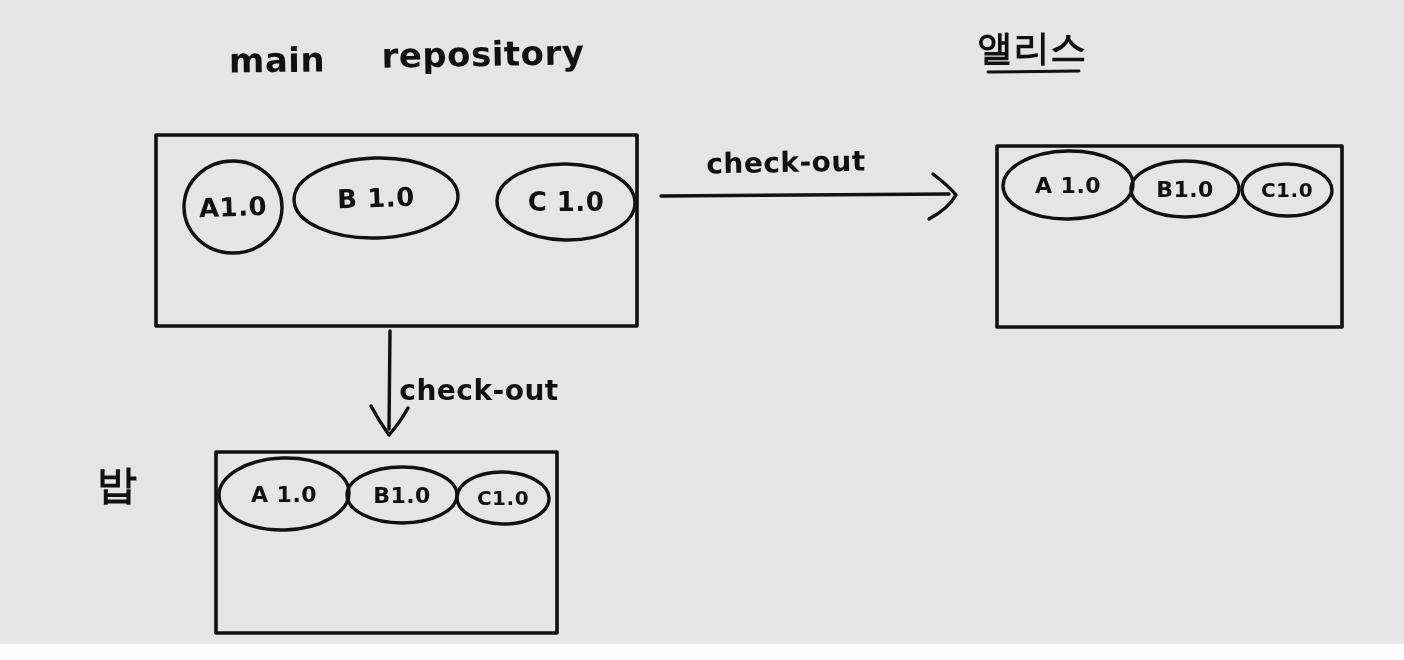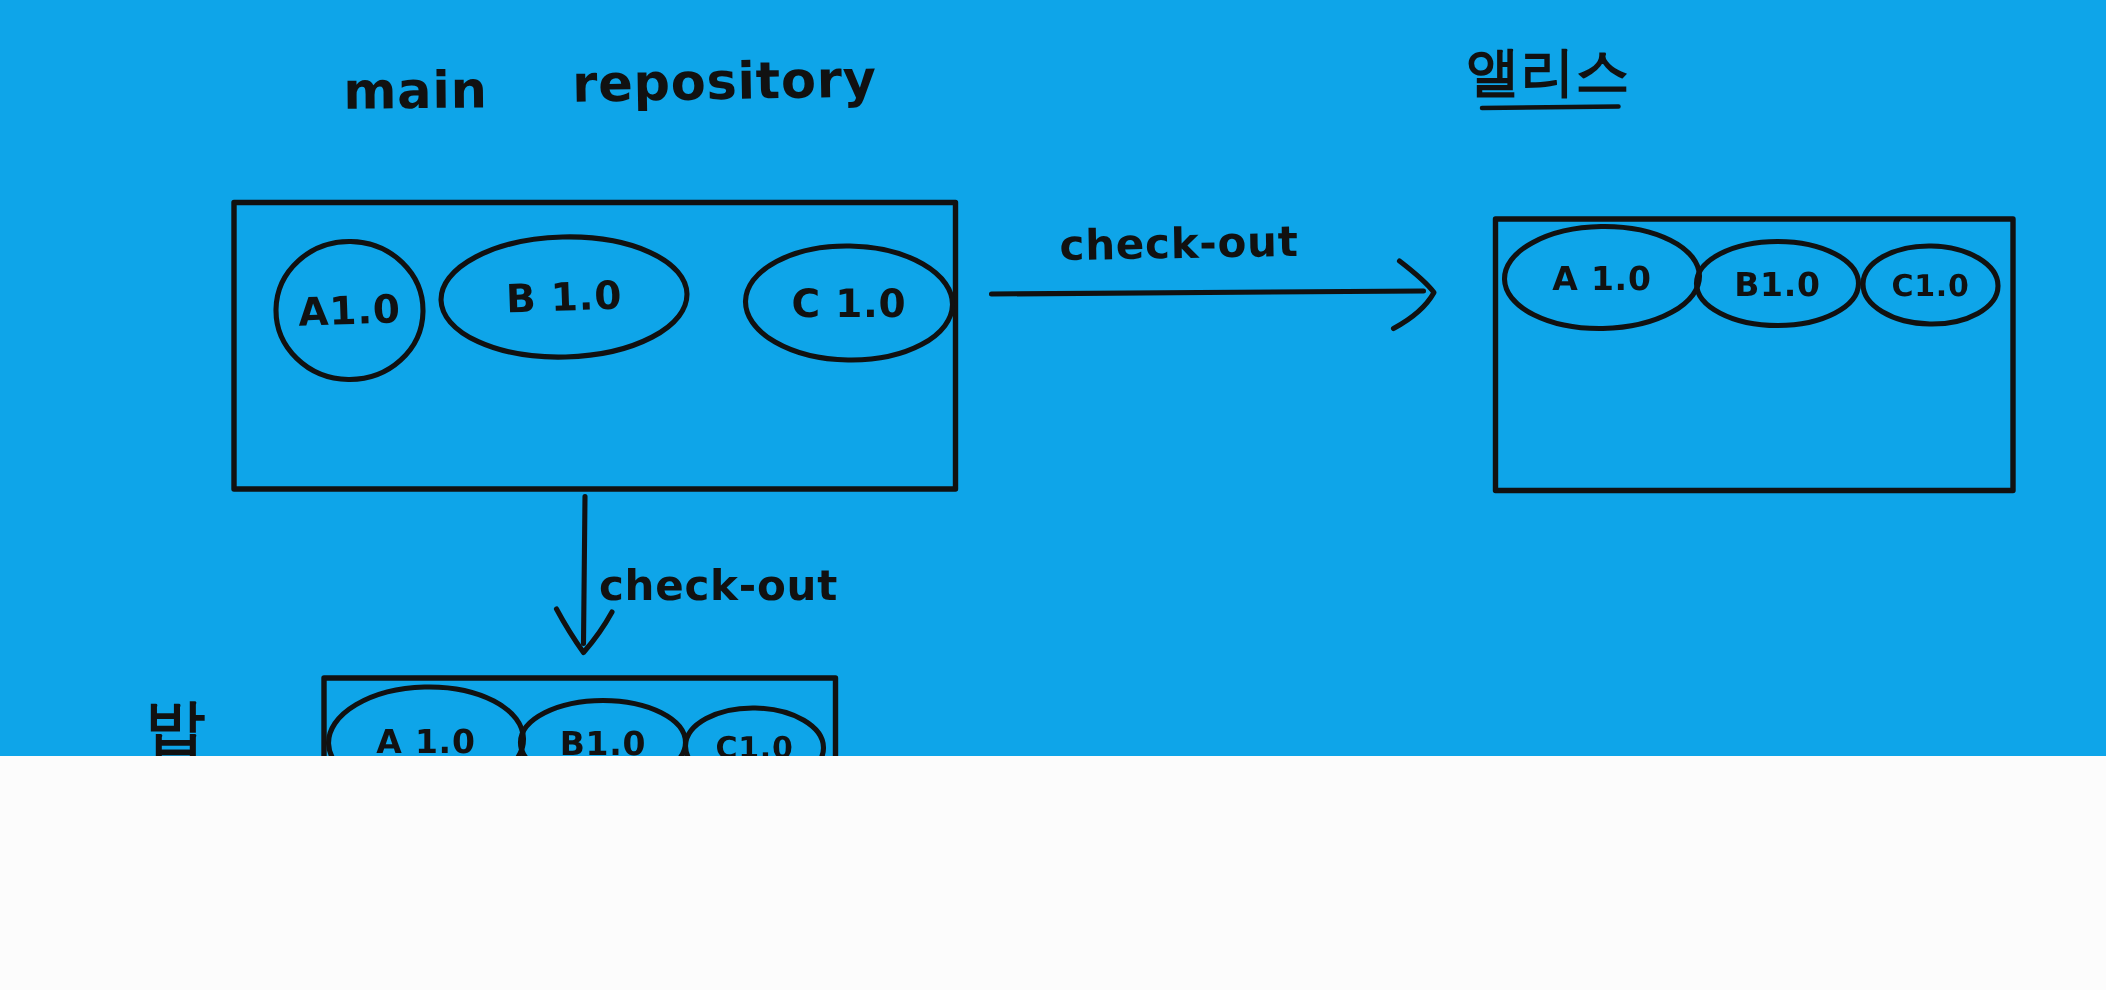--- a/index.html
+++ b/index.html
@@ -3,22 +3,22 @@
 <meta charset="utf-8">
 <style>
   html, body {
     margin: 0;
     padding: 0;
     background: #fcfcfc;
   }
   .canvas {
     position: relative;
     width: 1404px;
-    height: 504px;
-    background: #0ea5e9;
+    height: 644px;
+    background: #e5e5e5;
     overflow: hidden;
     font-family: "DejaVu Sans", sans-serif;
   }
   svg {
     display: block;
   }
   .ink-stroke {
     stroke: #111111;
     fill: none;
     stroke-linecap: round;

